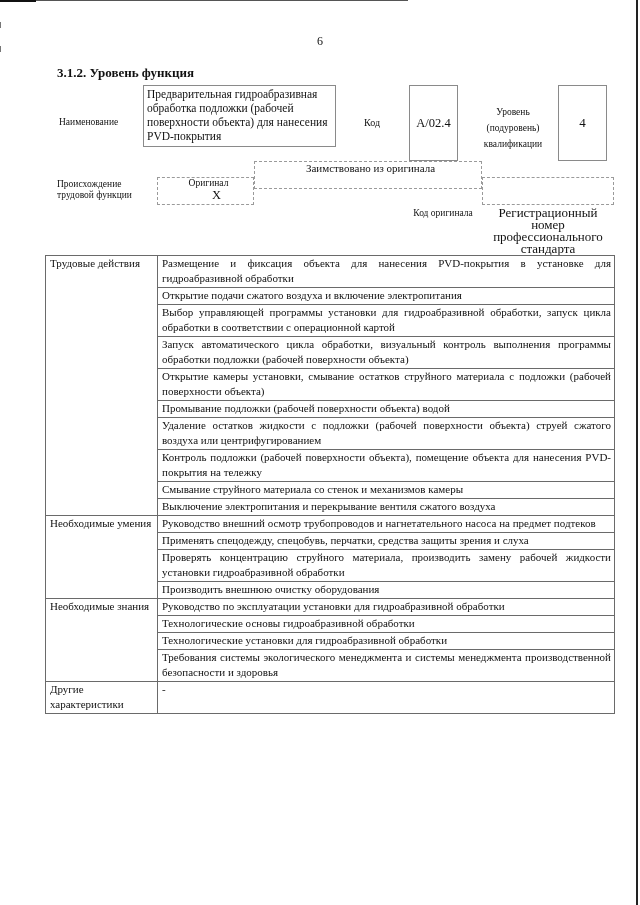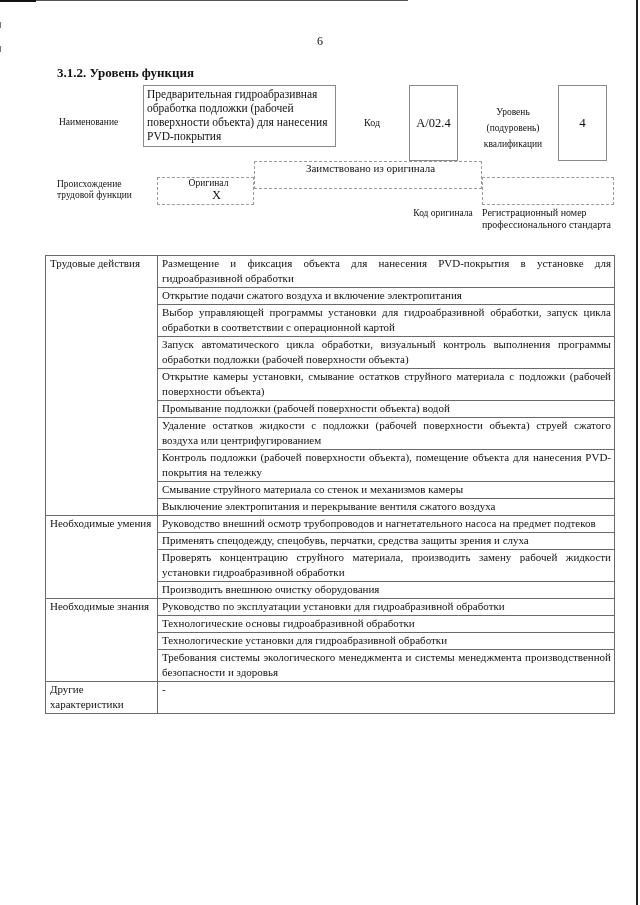--- a/index.html
+++ b/index.html
@@ -27,21 +27,21 @@
     .level-label { left: 470px; top: 104px; width: 86px; text-align: center; font-size: 9.5px; line-height: 16px; }
     .level-box { left: 558px; top: 85px; width: 49px; height: 76px; display: flex; align-items: center; justify-content: center; font-size: 13px; }
 
     .origin-label { left: 57px; top: 179px; font-size: 9.5px; line-height: 11px; }
     .orig-box { left: 157px; top: 177px; width: 97px; height: 28px; display: flex; align-items: center; padding-left: 6px; }
     .orig-text { font-size: 9.5px; }
     .orig-x { font-size: 12.5px; margin-left: 16px; }
     .borrow-box { left: 254px; top: 161px; width: 228px; height: 28px; display: flex; align-items: center; padding-left: 5px; font-size: 11px; }
     .reg-box { left: 482px; top: 177px; width: 132px; height: 28px; }
     .origcode-label { left: 408px; top: 207px; width: 70px; text-align: center; font-size: 9.5px; line-height: 12px; }
-    .reg-label { left: 482px; top: 207px; width: 132px; font-size: 10px; line-height: 12px; }
+    .reg-label { left: 482px; top: 207px; width: 132px; text-align: center; font-size: 13px; line-height: 12px; }
 
     table.main {
       position: absolute; left: 45px; top: 255px; width: 570px;
       border-collapse: collapse; table-layout: fixed;
       font-size: 11px; line-height: 15px;
     }
     table.main td { border: 1px solid #6a6a6a; padding: 0 3px 1px 4px; vertical-align: top; }
     table.main td.cat { width: 104px; }
     table.main td.item { text-align: justify; text-align-last: left; }
     table.main td.other { height: 30px; }

